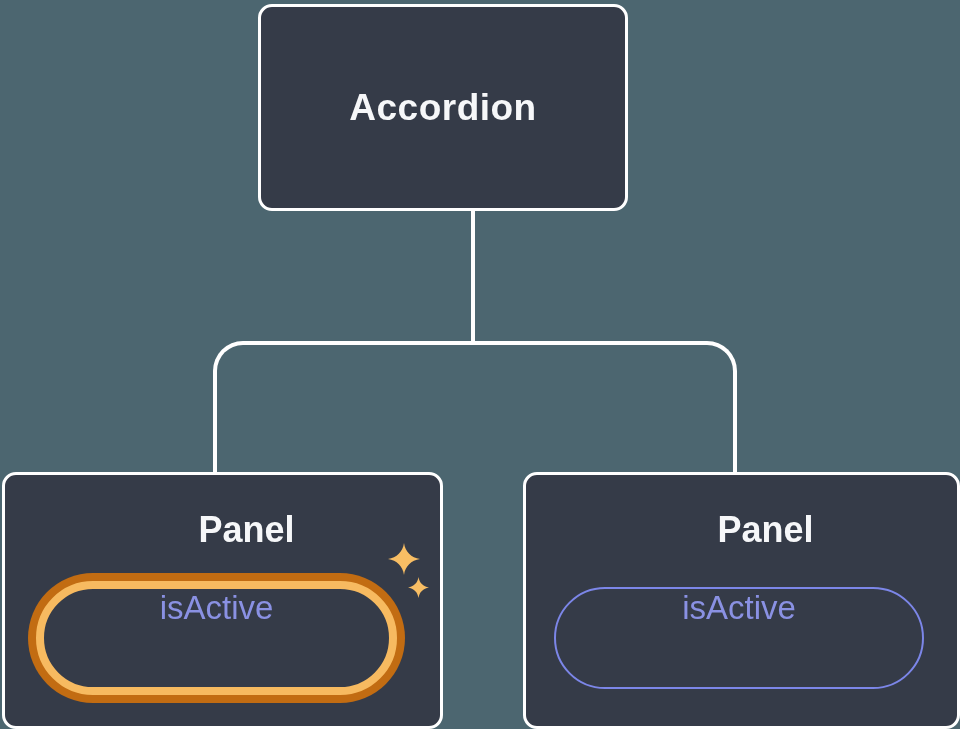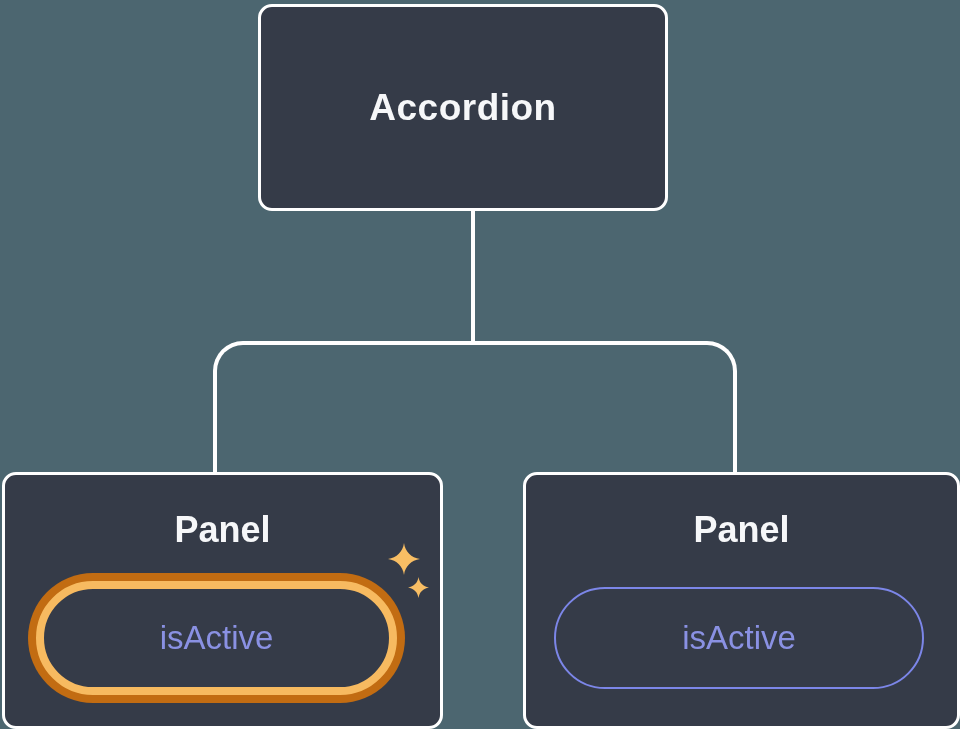--- a/index.html
+++ b/index.html
@@ -13,21 +13,21 @@
 
   .node {
     position: absolute;
     background: var(--node-fill, #353B48);
     border: 3.5px solid var(--node-border, #FFFFFF);
     border-radius: 14px;
     box-sizing: border-box;
   }
 
   #root-node {
-    left: 258px; top: 4px; width: 410px; height: 207px;
+    left: 258px; top: 4px; width: 370px; height: 207px;
     display: flex; align-items: center; justify-content: center;
   }
 
   .node-label {
     color: var(--text-primary, #F6F7F9);
     font-size: 37px;
     font-weight: 600;
     letter-spacing: 0.5px;
   }
 
@@ -49,27 +49,28 @@
   #panel-left  { left: 2px;   top: 472px; width: 441px; height: 257px; }
   #panel-right { left: 523px; top: 472px; width: 437px; height: 257px; }
 
   .panel-title {
     position: absolute;
     left: 0; top: 34px; width: 100%;
     text-align: center;
     color: var(--text-primary, #F6F7F9);
     font-size: 36px;
     font-weight: 600;
+    padding-left: 24px;
   }
 
   .state-pill {
     position: absolute;
     box-sizing: border-box;
     display: flex;
-    align-items: center;
+    align-items: flex-start;
     background: var(--node-fill, #353B48);
     overflow: hidden;
   }
 
   
   .state-pill--active {
     left: 31px; top: 106px; width: 361px; height: 114px;
     border: 8px solid var(--highlight-ring-inner, #F7BA60);
     box-shadow: 0 0 0 8px var(--highlight-ring-outer, #C26C12);
     border-radius: 60px;

